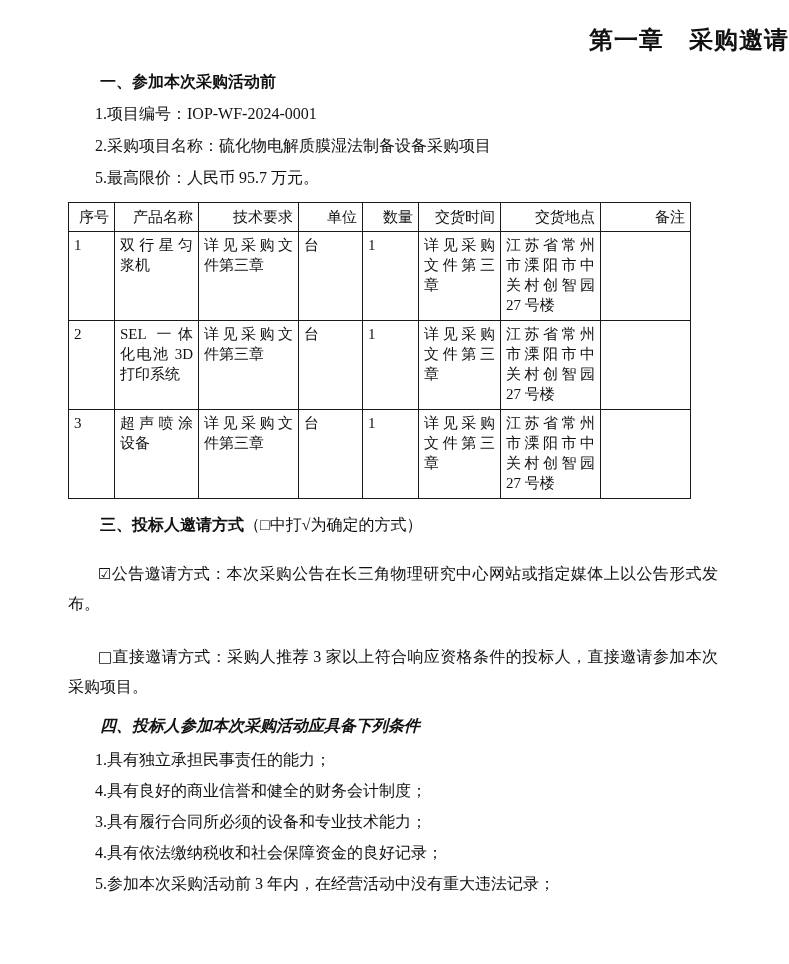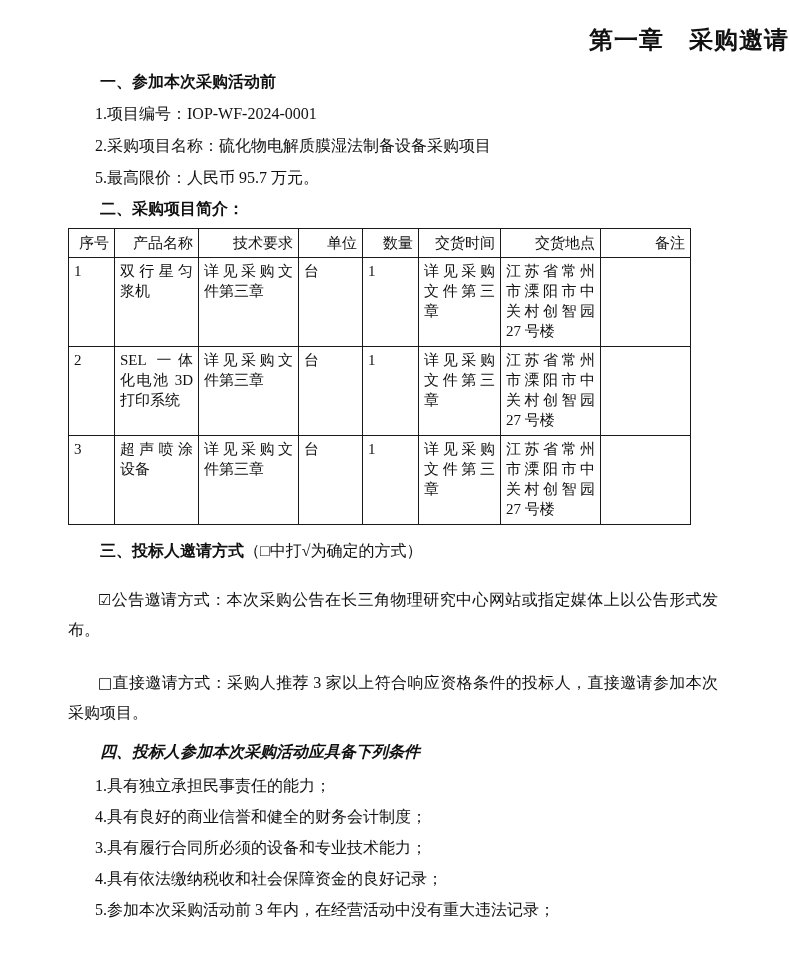--- a/index.html
+++ b/index.html
@@ -86,21 +86,20 @@
   <div class="doc-title">第一章　采购邀请</div>
 
   <div class="sec-heading h-sec1">一、参加本次采购活动前</div>
 
   <div class="num-list list1">
     <p>1.项目编号：IOP-WF-2024-0001</p>
     <p>2.采购项目名称：硫化物电解质膜湿法制备设备采购项目</p>
     <p>5.最高限价：人民币 95.7 万元。</p>
   </div>
 
-  <div class="sec-heading h-sec2">二、采购项目简介：</div>
 
   <table class="grid">
     <colgroup>
       <col style="width:46px">
         <col style="width:84px">
         <col style="width:100px">
         <col style="width:64px">
       <col style="width:56px">
         <col style="width:82px">
         <col style="width:100px">

